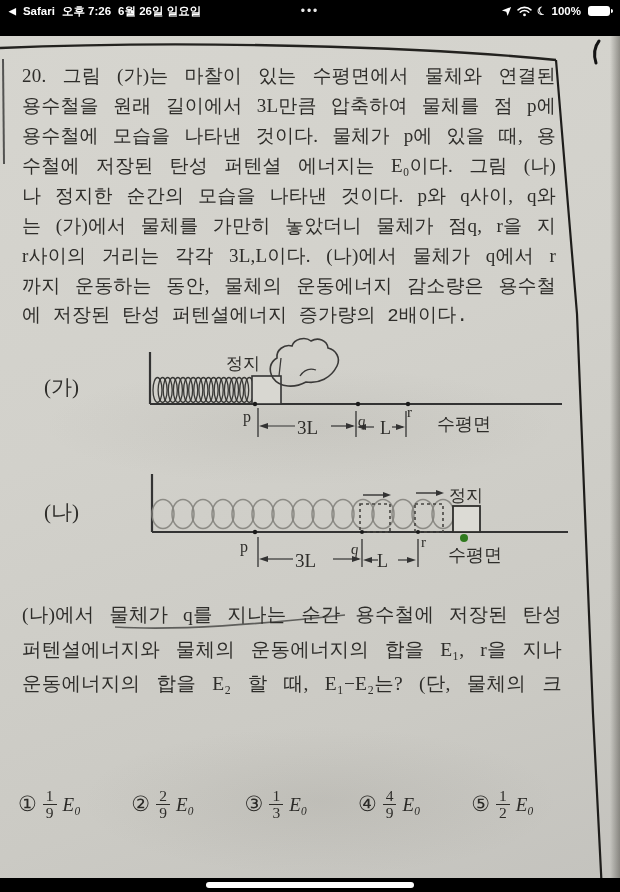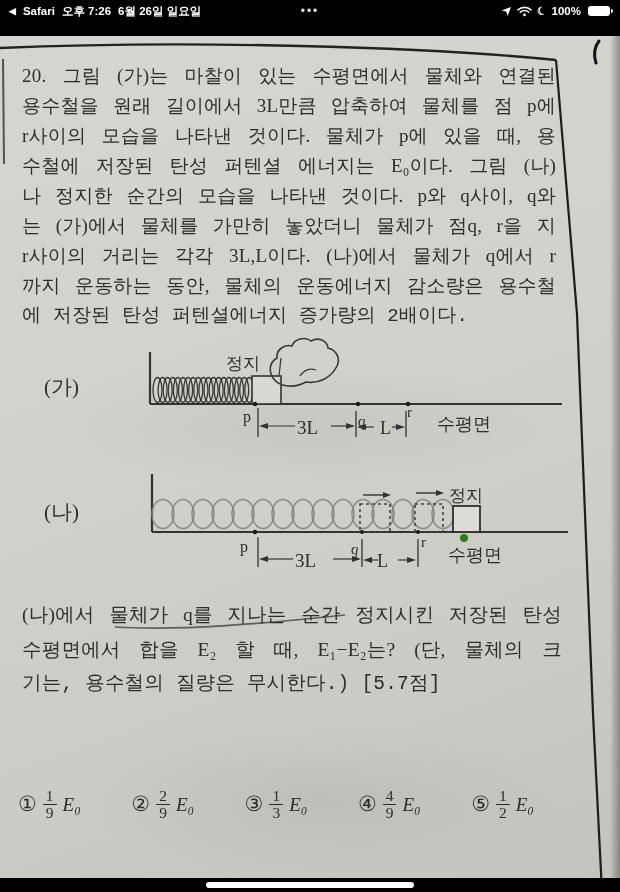--- a/index.html
+++ b/index.html
@@ -179,21 +179,21 @@
         <line x1="398" y1="524" x2="413" y2="524" stroke="#333" stroke-width="1.2"></line>
         <polygon points="416,524 407,521 407,527" fill="#333"></polygon>
       </g>
 
       <path d="M115,591 C180,595 260,588 345,579" stroke="#4a4a48" stroke-width="1.7" fill="none" opacity="0.85"></path>
     </svg>
 
     <div class="ptext para1">
       <div class="jline">20. 그림 (가)는 마찰이 있는 수평면에서 물체와 연결된</div>
       <div class="jline">용수철을 원래 길이에서 3L만큼 압축하여 물체를 점 p에</div>
-      <div class="jline">r사이의 모습을 나타낸 것이다. 물체가 p에 있을 때, 용</div>
+      <div class="jline">용수철에 모습을 나타낸 것이다. 물체가 p에 있을 때, 용</div>
       <div class="jline">수철에 저장된 탄성 퍼텐셜 에너지는 E₀이다. 그림 (나)</div>
       <div class="jline">나 정지한 순간의 모습을 나타낸 것이다. p와 q사이, q와</div>
       <div class="jline">는 (가)에서 물체를 가만히 놓았더니 물체가 점q, r을 지</div>
       <div class="jline">r사이의 거리는 각각 3L,L이다. (나)에서 물체가 q에서 r</div>
       <div class="jline">까지 운동하는 동안, 물체의 운동에너지 감소량은 용수철</div>
       <div class="jline short">에 저장된 탄성 퍼텐셜에너지 증가량의 2배이다.</div>
     </div>
 
     <span class="figlabel" style="left:44px;top:337px;font-size:21px;">(가)</span>
     <span class="figlabel" style="left:226px;top:316px;font-size:17px;">정지</span>
@@ -207,23 +207,23 @@
     <span class="figlabel" style="left:44px;top:462px;font-size:21px;">(나)</span>
     <span class="figlabel" style="left:449px;top:448px;font-size:17px;">정지</span>
     <span class="figlabel" style="left:240px;top:502px;font-size:16px;">p</span>
     <span class="figlabel" style="left:351px;top:505px;font-size:15px;transform:rotate(8deg);">q</span>
     <span class="figlabel" style="left:421px;top:498px;font-size:15px;">r</span>
     <span class="figlabel it" style="left:295px;top:514px;font-size:19px;">3L</span>
     <span class="figlabel it" style="left:377px;top:515px;font-size:18px;">L</span>
     <span class="figlabel" style="left:448px;top:507px;font-size:18px;">수평면</span>
 
     <div class="ptext para2">
-      <div class="jline">(나)에서 물체가 q를 지나는 순간 정지시킨 저장된 탄성</div>
-      <div class="jline">수평면에서 합을 E₂ 할 때, E₁−E₂는? (단, 물체의 크</div>
-      <div class="jline short">기는, 용수철의 질량은 무시한다.) [5.7점]</div>
+      <div class="jline">(나)에서 물체가 q를 지나는 순간 용수철에 저장된 탄성</div>
+      <div class="jline">퍼텐셜에너지와 물체의 운동에너지의 합을 E₁, r을 지나</div>
+      <div class="jline">운동에너지의 합을 E₂ 할 때, E₁−E₂는? (단, 물체의 크</div>
     </div>
 
     <div class="choices">
       <div class="choice">
         <span class="cnum">①</span>
         <span class="frac">
           <span class="num">1</span>
           <span class="den">9</span>
         </span>
         <span class="esym">E₀</span>

